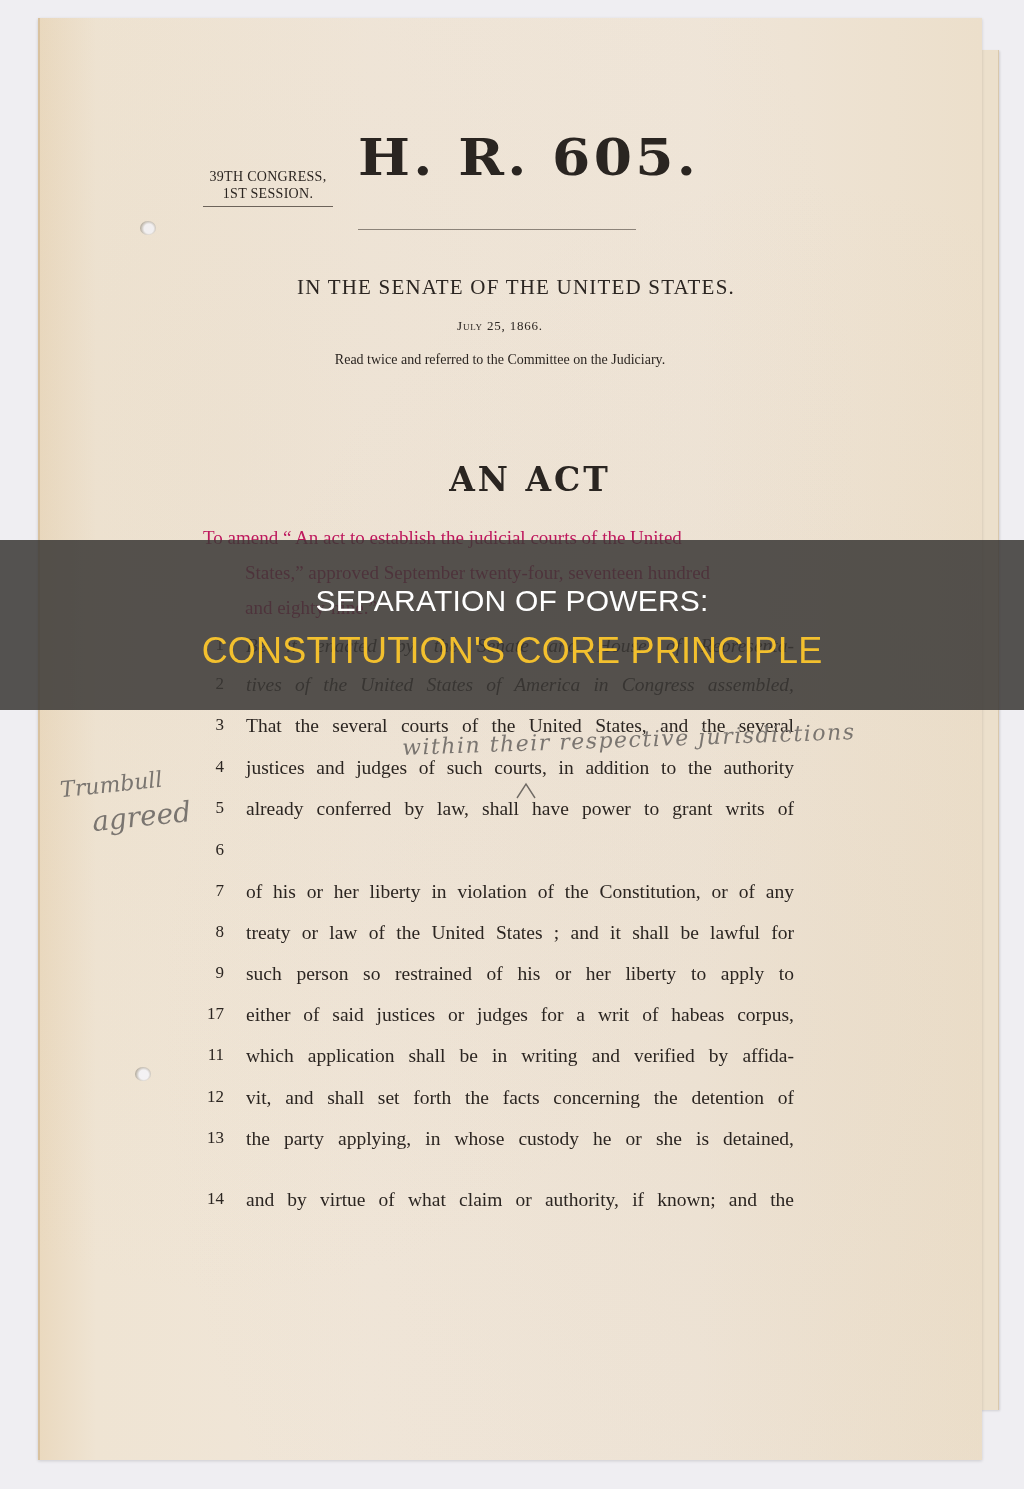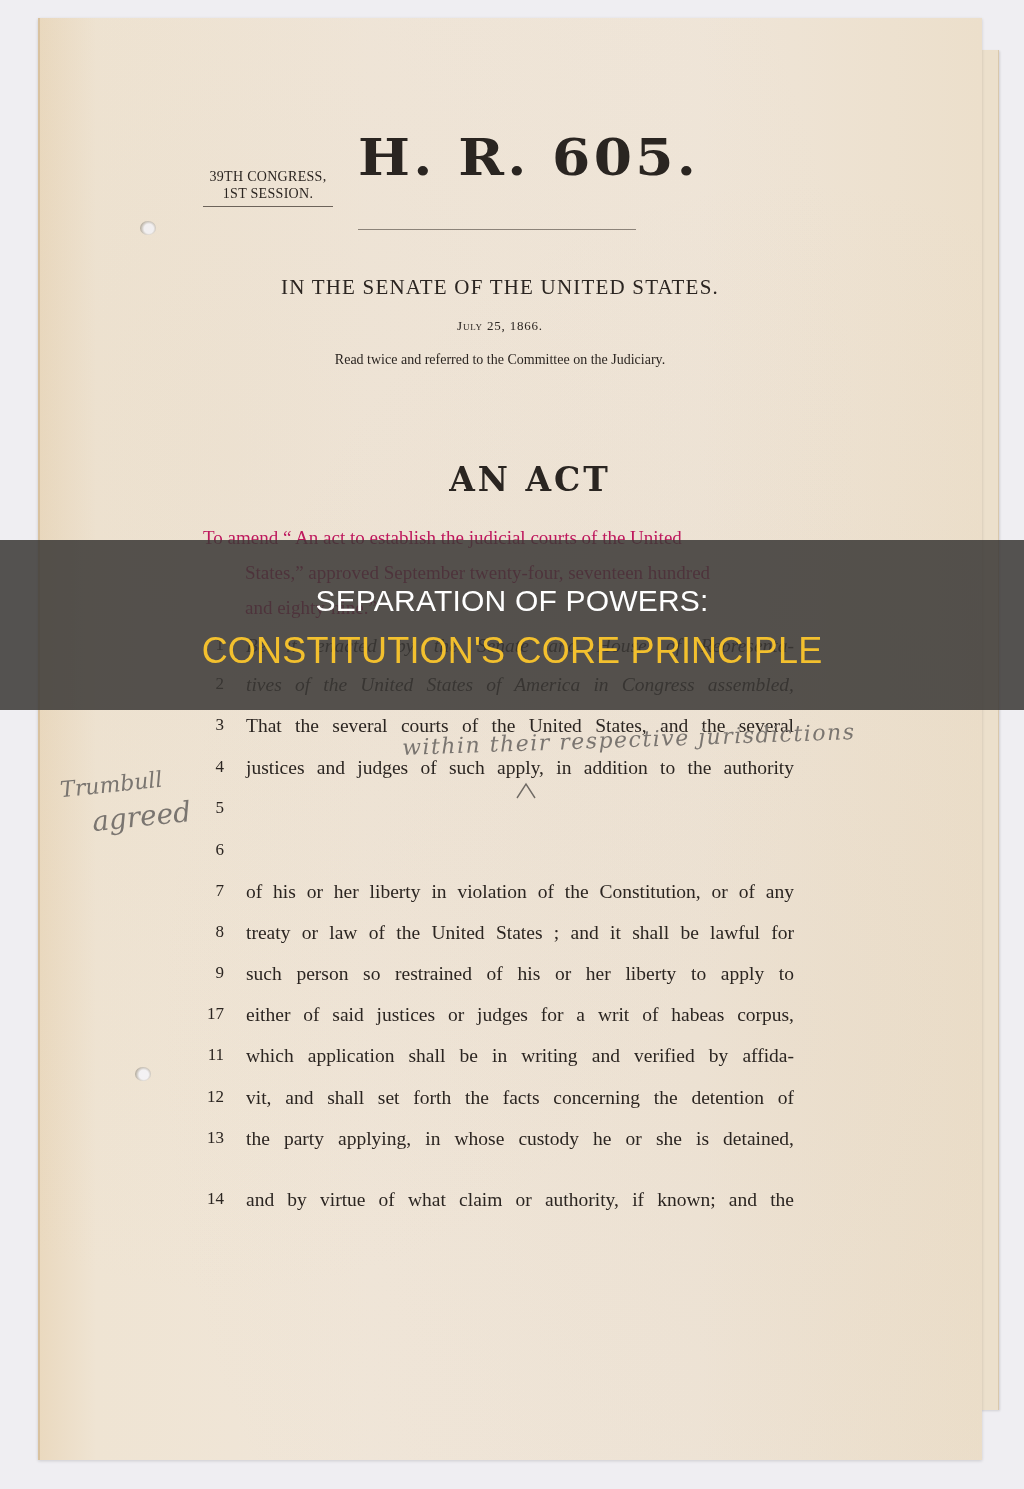--- a/index.html
+++ b/index.html
@@ -77,21 +77,21 @@
       font-family: "DejaVu Serif", serif;
       transform: scaleX(1.1);
       transform-origin: left center;
     }
     .divider {
       left: 358px; top: 229px;
       width: 278px; height: 1px;
       background: #8c8379;
     }
     .senate {
-      left: 0; width: 1000px; top: 275px;
+      left: 16px; width: 1000px; top: 275px;
       text-align: center;
       font-size: 21px;
       letter-spacing: 1.2px;
       color: #2b2521;
     }
     .date {
       left: 0; width: 1000px; top: 318px;
       text-align: center;
       font-size: 13px;
       letter-spacing: 0.8px;
@@ -237,24 +237,25 @@
   <div class="line" style="top:39px;">
     <span class="num">2</span>
     <span class="txt italic">tives of the United States of America in Congress assembled,</span>
   </div>
   <div class="line" style="top:80px;">
     <span class="num">3</span>
     <span class="txt">That the several courts of the United States, and the several</span>
   </div>
   <div class="line" style="top:122px;">
     <span class="num">4</span>
-    <span class="txt">justices and judges of such apply, in addition to the authority</span>
+    <span class="txt">justices and judges of such courts, in addition to the authority</span>
   </div>
   <div class="line" style="top:163px;">
     <span class="num">5</span>
+    <span class="txt">already conferred by law, shall have power to grant writs of</span>
   </div>
   <div class="line" style="top:205px;">
     <span class="num">6</span>
   </div>
   <div class="line" style="top:246px;">
     <span class="num">7</span>
     <span class="txt">of his or her liberty in violation of the Constitution, or of any</span>
   </div>
   <div class="line" style="top:287px;">
     <span class="num">8</span>

